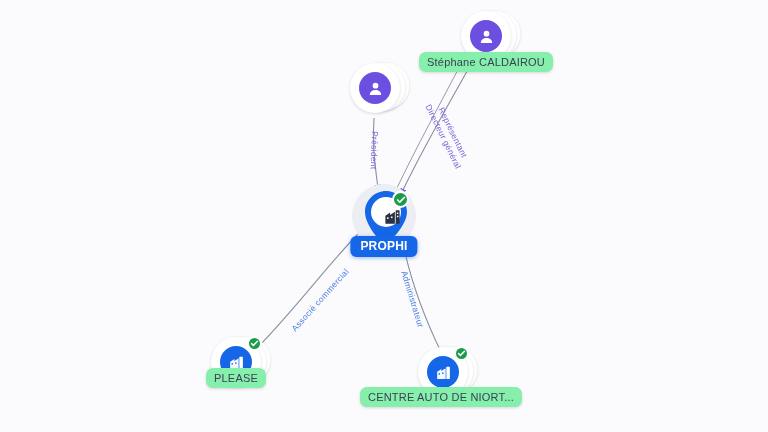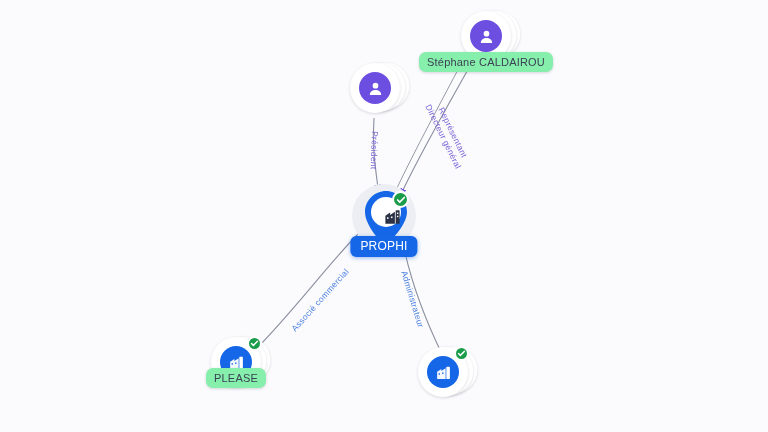--- a/index.html
+++ b/index.html
@@ -58,21 +58,21 @@
     font-size:11px;
     letter-spacing:.2px;
     padding:4px 8px;
     white-space:nowrap;
     line-height:1.1;
     transform:translateX(-50%);
   }
   .nlabel.primary{
     background:#1567e8;
     color:#ffffff;
-    font-weight:400;
+    font-weight:700;
     font-size:12px;
     border-radius:6px;
     box-shadow:0 1px 4px rgba(21,103,232,.45);
     padding:4px 10px;
     text-align:center;
   }
 
   
   .pin-wrap{position:relative;width:56px;height:62px;}
   .pin-halo{
@@ -205,20 +205,21 @@
           <rect x="10" y="12" width="2" height="2" fill="#1567e8"></rect>
         </svg>
       </div>
       <div class="badge">
         <svg width="9" height="9" viewBox="0 0 24 24" fill="none" stroke="#ffffff" stroke-width="4" stroke-linecap="round" stroke-linejoin="round">
           <path d="M4 12l5 5L20 6"></path>
         </svg>
       </div>
     </div>
   </div>
+  <div class="nlabel" style="left:441px;top:387px;">CENTRE AUTO DE NIORT...</div>
 
   <div class="node" style="left:356px;top:188px;">
     <div class="pin-wrap">
       <div class="pin-halo"></div>
       <div class="pin">
         <svg width="48" height="58" viewBox="0 0 48 58">
           <path d="M24 1C12.4 1 3 10.4 3 22c0 13.5 16.5 31 20 34.5C26.5 53 45 35.5 45 22 45 10.4 35.6 1 24 1z" fill="#1567e8"></path>
           <circle cx="24" cy="22" r="15" fill="#ffffff"></circle>
         </svg>
         <div class="inner-icon">

